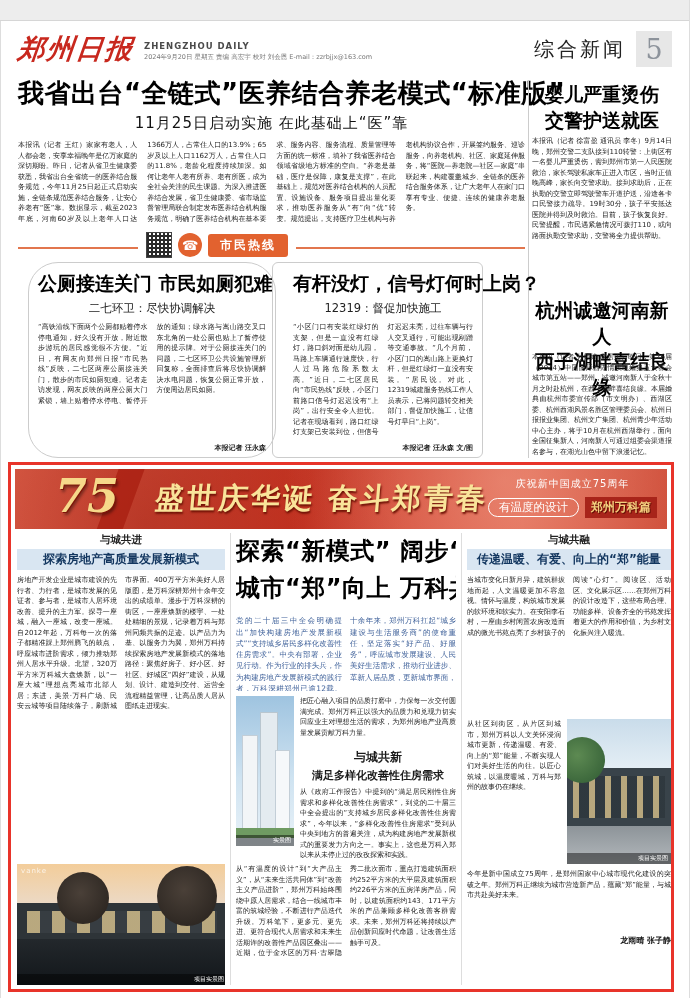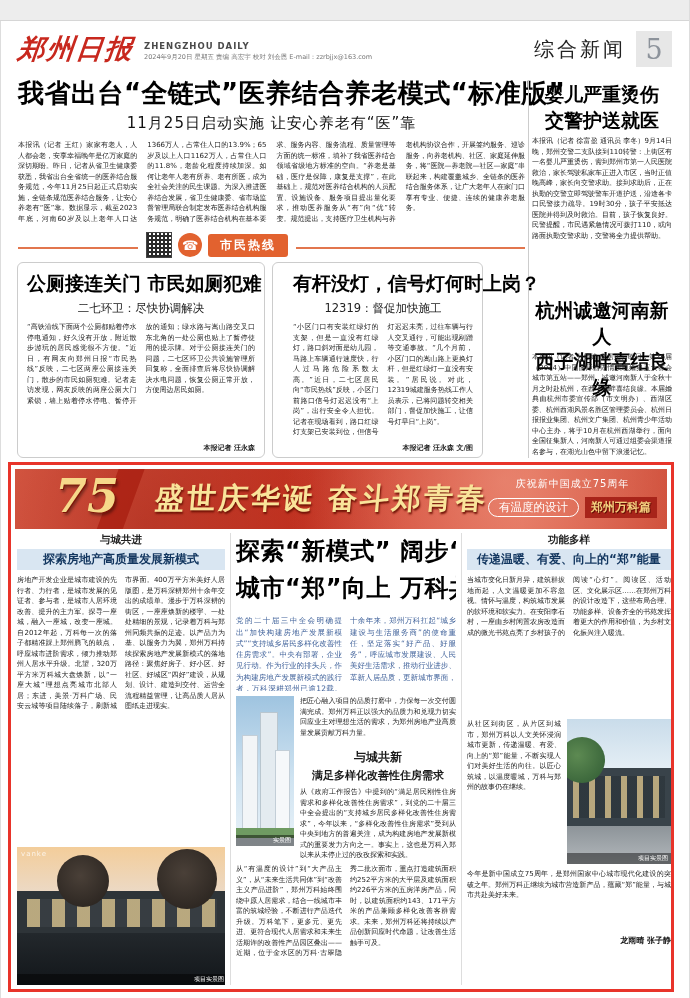--- a/index.html
+++ b/index.html
@@ -102,21 +102,21 @@
   .photo-cap{position:absolute;left:0;bottom:0;width:100%;background:rgba(0,0,0,.45);color:#fff;
              font-size:6px;text-align:right;padding:1px 3px;box-sizing:border-box;}
   .photo-right{width:104px;height:145px;flex:none;}
   .pr-sky{height:34%;background:linear-gradient(#c9dcea,#e4eef5);}
   .pr-facade{height:40%;background:#39434a;position:relative;}
   .pr-facade::after{content:"";position:absolute;inset:8px 6px;background:
       repeating-linear-gradient(90deg,#d7c08a 0 6px,#2d363c 6px 16px);opacity:.8;}
   .pr-ground{height:26%;background:linear-gradient(#8d9499,#b3b8bc);}
   .pr-tree{position:absolute;left:-8px;top:18px;width:46px;height:46px;border-radius:50%;
            background:radial-gradient(circle at 40% 40%,#5d8a52,#2f5a33);}
-  .photo-main{width:210px;height:138px;margin-top:auto;}
+  .photo-main{width:210px;height:121px;margin-top:auto;}
   .pmn-sky{height:32%;background:linear-gradient(#f3cd9a,#ecd9c4);}
   .pmn-struct{height:30%;background:#2e3438;position:relative;}
   .pmn-struct::after{content:"";position:absolute;inset:8px 10px 6px;background:
       repeating-linear-gradient(90deg,#e7cf96 0 13px,#3a4045 13px 25px);opacity:.75;}
   .pmn-pool{height:38%;background:linear-gradient(#23282c,#12161a);}
   .pmn-tree{position:absolute;border-radius:50%;background:radial-gradient(circle at 45% 40%,#4a4038,#241f1b);}
   .watermark{position:absolute;left:4px;top:3px;color:rgba(255,255,255,.75);font-size:7px;letter-spacing:1px;}
   .byline-final{text-align:right;font-size:8px;font-weight:bold;margin-top:6px;color:#111;}
 </style>
 </head>
@@ -131,21 +131,21 @@
       <div class="mast-en">ZHENGZHOU DAILY</div>
       <div class="mast-date">2024年9月20日 星期五 责编 高宏宇 校对 刘会恩 E-mail：zzrbjjx@163.com</div>
     </div>
     <div class="mast-right">
       <div class="section-name">综合新闻</div>
       <div class="page-no">5</div>
     </div>
   </div>
 
   <div class="lead-headline">我省出台“全链式”医养结合养老模式“标准版”</div>
-  <div class="lead-subhead">11月25日启动实施 让安心养老有“医”靠</div>
+  <div class="lead-subhead">11月25日启动实施 在此基础上“医”靠</div>
   <div class="lead-body body-sm">本报讯（记者 王红）家家有老人，人人都会老，安享幸福晚年是亿万家庭的深切期盼。昨日，记者从省卫生健康委获悉，我省出台全省统一的医养结合服务规范，今年11月25日起正式启动实施，全链条规范医养结合服务，让安心养老有“医”靠。数据显示，截至2023年底，河南60岁及以上老年人口达1366万人，占常住人口的13.9%；65岁及以上人口1162万人，占常住人口的11.8%，老龄化程度持续加深。如何让老年人老有所养、老有所医，成为全社会关注的民生课题。为深入推进医养结合发展，省卫生健康委、省市场监督管理局联合制定发布医养结合机构服务规范，明确了医养结合机构在基本要求、服务内容、服务流程、质量管理等方面的统一标准，填补了我省医养结合领域省级地方标准的空白。“养老是基础，医疗是保障，康复是支撑”，在此基础上，规范对医养结合机构的人员配置、设施设备、服务项目提出量化要求，推动医养服务从“有”向“优”转变。规范提出，支持医疗卫生机构与养老机构协议合作，开展签约服务、巡诊服务，向养老机构、社区、家庭延伸服务，将“医院—养老院—社区—家庭”串联起来，构建覆盖城乡、全链条的医养结合服务体系，让广大老年人在家门口享有专业、便捷、连续的健康养老服务。</div>
 
   <div class="vline" style="left:528px;top:80px;height:378px;"></div>
 
   <div class="side-head" style="left:532px;top:82px;">
     <div>婴儿严重烫伤</div>
     <div>交警护送就医</div>
   </div>
   <div class="side-body body-sm" style="left:532px;top:136px;height:154px;">本报讯（记者 徐富盈 通讯员 李冬）9月14日晚，郑州交警二支队接到110转警：上街区有一名婴儿严重烫伤，需到郑州市第一人民医院救治，家长驾驶私家车正进入市区，当时正值晚高峰，家长向交警求助。接到求助后，正在执勤的交警立即驾驶警车开道护送，沿途各卡口民警接力疏导。19时30分，孩子平安抵达医院并得到及时救治。目前，孩子恢复良好。民警提醒，市民遇紧急情况可拨打110，或向路面执勤交警求助，交警将全力提供帮助。</div>
 
@@ -155,21 +155,21 @@
   </div>
   <div class="side-body body-sm" style="left:532px;top:352px;height:106px;">本报讯（记者 孙婷婷 李居正）昨日，第26届（2024）中国国际西湖情玫瑰婚典五大赛会城市第五站——郑州，诚邀河南新人于金秋十月之时赴杭州，在西子湖畔喜结良缘。本届婚典由杭州市委宣传部（市文明办）、西湖区委、杭州西湖风景名胜区管理委员会、杭州日报报业集团、杭州文广集团、杭州青少年活动中心主办，将于10月在杭州西湖举行，面向全国征集新人，河南新人可通过组委会渠道报名参与，在湖光山色中留下浪漫记忆。</div>
 
   <div class="hotline-line"></div>
   <div class="hotline-badge">
     <div class="qr"></div>
     <div class="phone-circle">☎</div>
     <div class="hotline-label">市民热线</div>
   </div>
 
-  <div class="hl-box" style="left:17px;width:248px;">
+  <div class="hl-box" style="left:28px;width:248px;border-radius:30px;">
     <div class="hl-head">公厕接连关门 市民如厕犯难</div>
     <div class="hl-sub">二七环卫：尽快协调解决</div>
     <div class="hl-body body-sm">“高铁沿线下面两个公厕都贴着停水停电通知，好久没有开放，附近散步游玩的居民感觉很不方便。”近日，有网友向郑州日报“市民热线”反映，二七区两座公厕接连关门，散步的市民如厕犯难。记者走访发现，网友反映的两座公厕大门紧锁，墙上贴着停水停电、暂停开放的通知；绿水路与嵩山路交叉口东北角的一处公厕也贴上了暂停使用的提示牌。对于公厕接连关门的问题，二七区环卫公共设施管理所回复称，全面排查后将尽快协调解决水电问题，恢复公厕正常开放，方便周边居民如厕。</div>
     <div class="hl-byline">本报记者 汪永森</div>
   </div>
 
   <div class="hl-box" style="left:272px;width:211px;padding-left:20px;">
     <div class="hl-head">有杆没灯，信号灯何时上岗？</div>
     <div class="hl-sub">12319：督促加快施工</div>
     <div class="hl-body body-sm">“小区门口有安装红绿灯的支架，但是一直没有红绿灯，路口斜对面是幼儿园，马路上车辆通行速度快，行人过马路危险系数太高。”近日，二七区居民向“市民热线”反映，小区门前路口信号灯迟迟没有“上岗”，出行安全令人担忧。记者在现场看到，路口红绿灯支架已安装到位，但信号灯迟迟未亮，过往车辆与行人交叉通行，可能出现剐蹭等交通事故。“几个月前，小区门口的嵩山路上更换灯杆，但是红绿灯一直没有安装。”居民说。对此，12319城建服务热线工作人员表示，已将问题转交相关部门，督促加快施工，让信号灯早日“上岗”。</div>
@@ -229,21 +229,21 @@
             <div class="sub-title">满足多样化改善性住房需求</div>
             <div class="body-sm" style="height:72px;">从《政府工作报告》中提到的“满足居民刚性住房需求和多样化改善性住房需求”，到党的二十届三中全会提出的“支持城乡居民多样化改善性住房需求”，今年以来，“多样化改善性住房需求”受到从中央到地方的普遍关注，成为构建房地产发展新模式的重要发力方向之一。事实上，这也是万科入郑以来从未停止过的孜孜探索和实践。</div>
           </div>
         </div>
         <div class="sp-body2 body-sm" style="height:128px;">从“有温度的设计”到“大产品主义”，从“未来生活共同体”到“改善主义产品进阶”，郑州万科始终围绕中原人居需求，结合一线城市丰富的筑城经验，不断进行产品迭代升级。万科笔下，更多元、更先进、更符合现代人居需求和未来生活期许的改善性产品园区叠出——近期，位于金水区的万科·古翠隐秀二批次面市，重点打造建筑面积约252平方米的大平层及建筑面积约226平方米的五房洋房产品，同时，以建筑面积约143、171平方米的产品兼顾多样化改善客群需求。未来，郑州万科还将持续以产品创新回应时代命题，让改善生活触手可及。</div>
       </div>
 
       <div class="sp-div"></div>
 
       <div class="sp-col" style="width:206px;">
-        <div class="kicker">功能多样</div>
+        <div class="kicker">与城共融</div>
         <div class="col-title">传递温暖、有爱、向上的“郑”能量</div>
         <div class="sp-body2 body-sm" style="height:140px;">当城市变化日新月异，建筑群拔地而起，人文温暖更加不容忽视。情怀与温度，构筑城市发展的软环境和软实力。在安阳李石村，一座由乡村闲置农房改造而成的微光书苑点亮了乡村孩子的阅读“心灯”。阅读区、活动区、文化展示区……在郑州万科的设计改造下，这些布局合理、功能多样、设备齐全的书苑发挥着更大的作用和价值，为乡村文化振兴注入暖流。</div>
         <div style="display:flex;gap:6px;margin-top:4px;">
           <div class="body-sm" style="width:94px;height:145px;">从社区到街区，从片区到城市，郑州万科以人文关怀浸润城市更新，传递温暖、有爱、向上的“郑”能量，不断实现人们对美好生活的向往。以匠心筑城，以温度暖城，万科与郑州的故事仍在继续。</div>
           <div class="photo photo-right">
             <div class="pr-sky"></div>
             <div class="pr-facade"></div>
             <div class="pr-ground"></div>
             <div class="pr-tree"></div>
             <div class="photo-cap">项目实景图</div>

